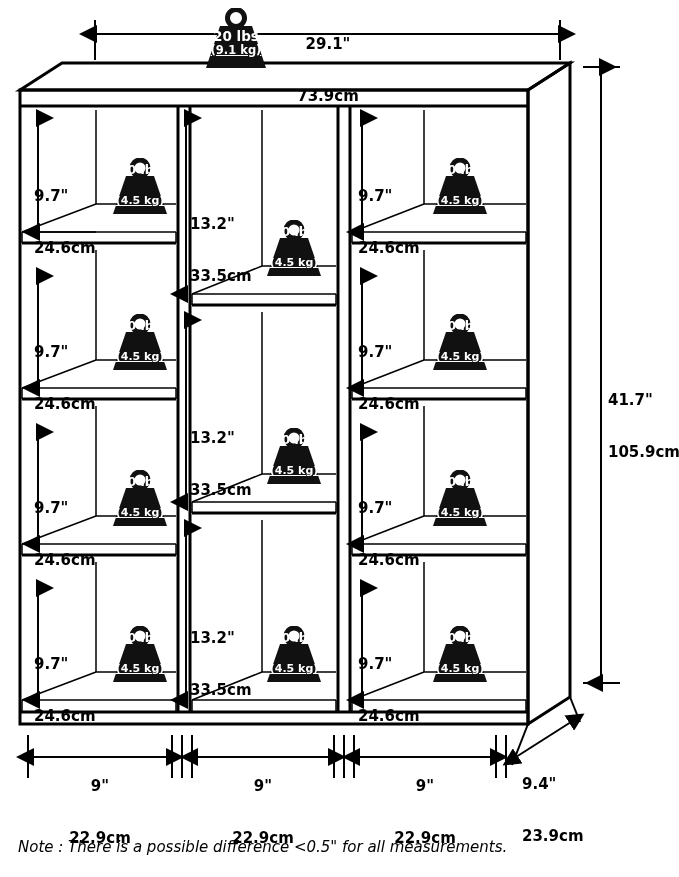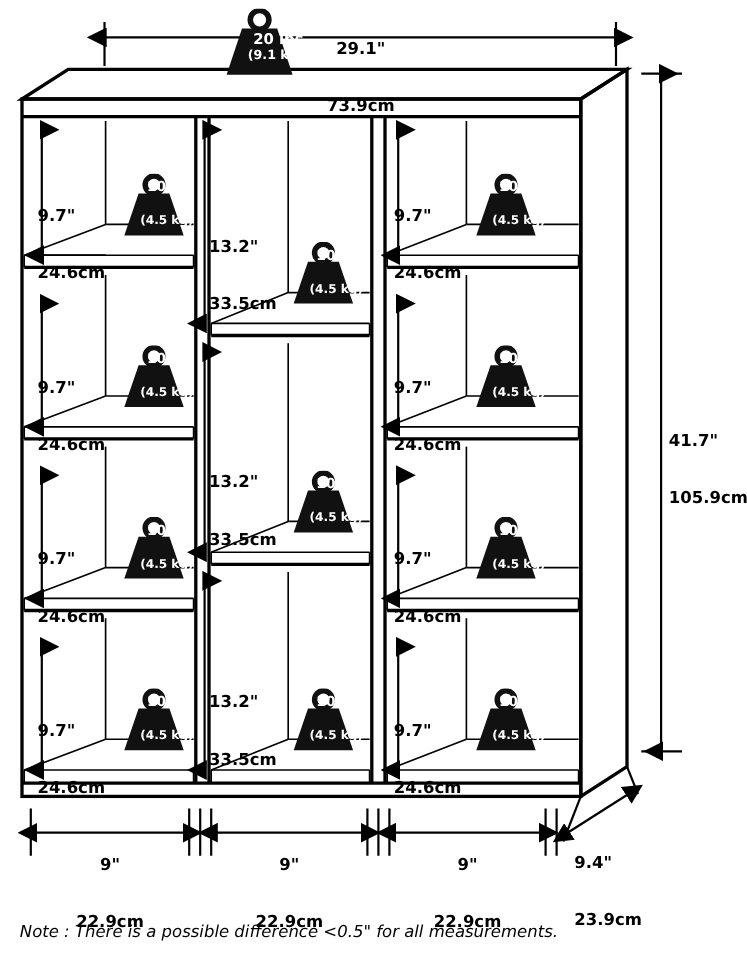--- a/index.html
+++ b/index.html
@@ -57,34 +57,35 @@
   
   .weight {
     position: absolute;
     width: 72px;
   }
   .weight svg { display: block; }
   .weight .wtext {
     position: absolute;
     left: 0;
     width: 72px;
-    text-align: right;
+    text-align: center;
     color: #ffffff;
     font-family: "DejaVu Sans", sans-serif;
     pointer-events: none;
   }
   .weight .wmain {
     top: 4px;
     font-size: 12.5px;
     font-weight: bold;
   }
   .weight .wsub {
     top: 36px;
     font-size: 11px;
     font-weight: bold;
+    text-decoration: underline;
   }
   .weight.big { width: 80px; }
   .weight.big .wtext { width: 80px; }
   .weight.big .wmain { top: 20px; font-size: 13.5px; }
   .weight.big .wsub { top: 35px; font-size: 11.5px; }
 </style>
 </head>
 <body>
 
 <div id="stage">

